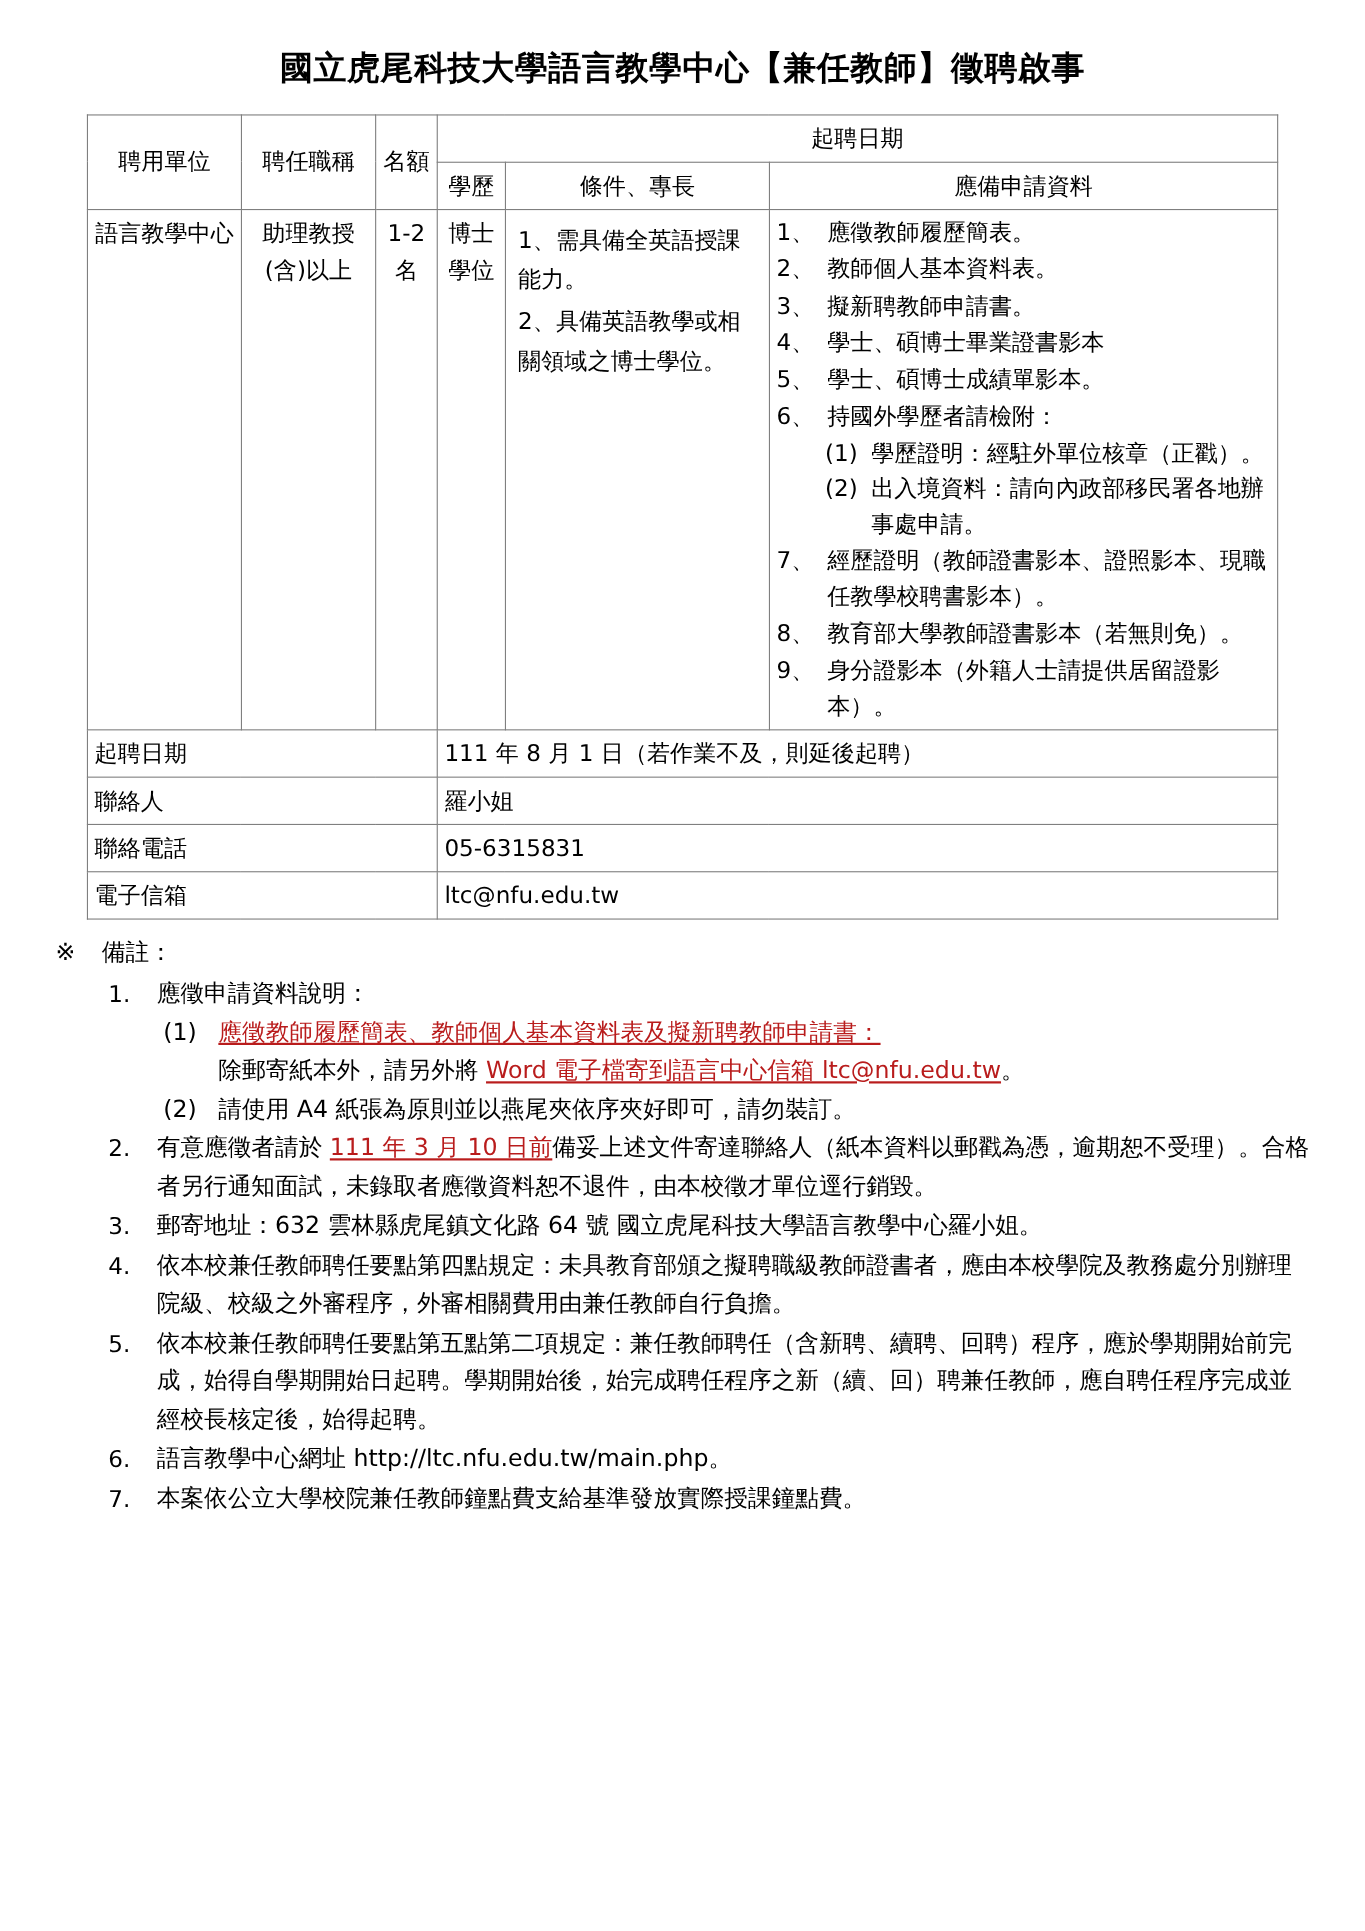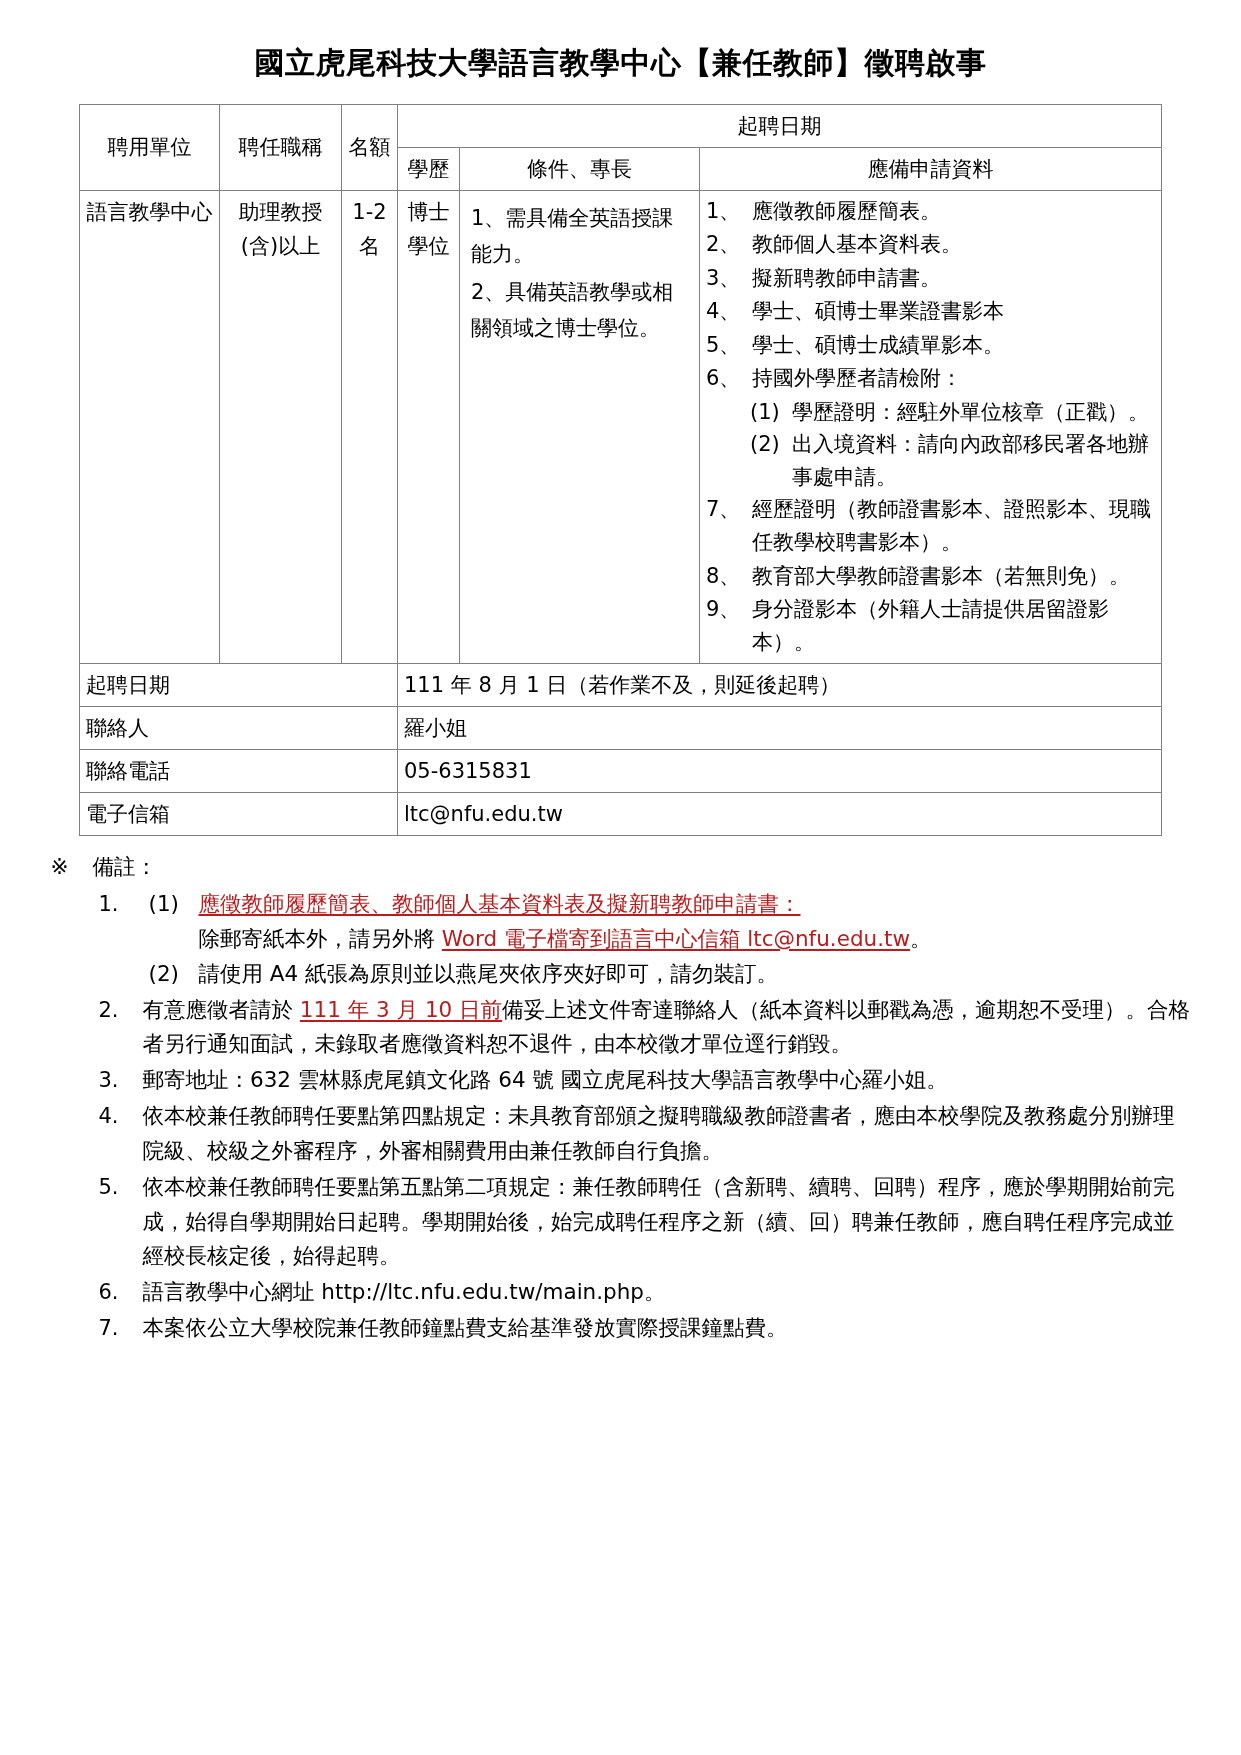--- a/index.html
+++ b/index.html
@@ -317,20 +317,21 @@
     <div class="notes-head">
       <span class="mark">※</span>
       <span>備註：</span>
     </div>
 
     <ol class="note-list">
 
       <li>
         <span class="n-num">1.</span>
         <span class="n-body">
+          <span class="cont">應徵申請資料說明：</span>
           <ol class="sub-note">
             <li>
               <span class="sn-num">(1)</span>
               <span class="sn-body">
                 <span class="cont red-u">應徵教師履歷簡表、教師個人基本資料表及擬新聘教師申請書：</span>
                 <span class="cont"><span>除郵寄紙本外，請另外將 </span><span class="red-u">Word 電子檔寄到語言中心信箱 ltc@nfu.edu.tw</span><span>。</span></span>
               </span>
             </li>
             <li>
               <span class="sn-num">(2)</span>

